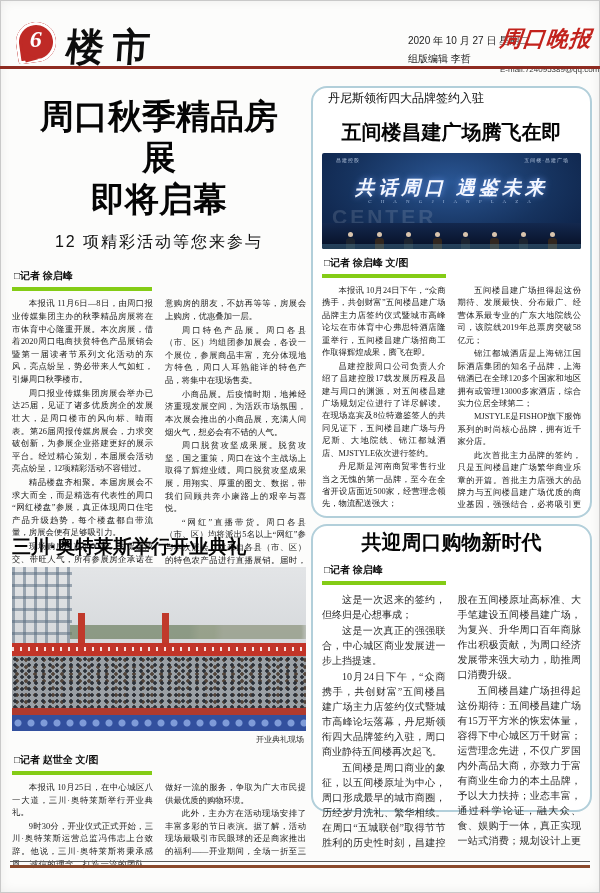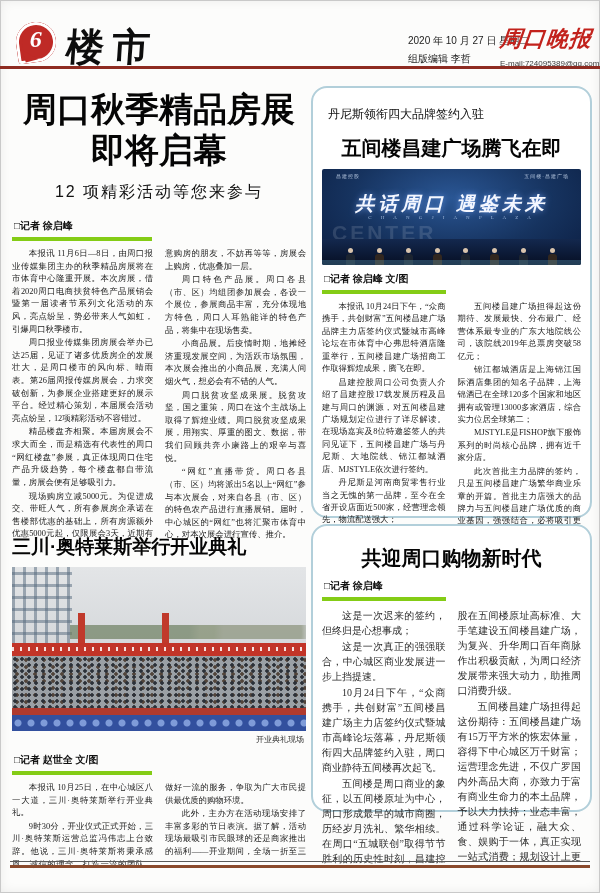--- a/index.html
+++ b/index.html
@@ -14,40 +14,40 @@
   .pin span{position:absolute;left:0;top:4px;width:100%;text-align:center;color:#fff;
        font:italic 900 24px "Liberation Serif", serif;transform:rotate(8deg);}
   .pin::after{content:"";position:absolute;left:-2px;bottom:-8px;width:0;height:0;
        border:9px solid transparent;border-top-color:#bf2a26;transform:rotate(38deg);}
   .section-title{position:absolute;left:66px;top:22px;font:900 38px "Liberation Sans", sans-serif;
        letter-spacing:8px;transform:skewX(-4deg);color:#0d0d0d;}
   .dateline{position:absolute;left:408px;top:32px;font:10px/1.8 "Liberation Sans", sans-serif;color:#222;}
   .masthead-wrap{position:absolute;left:500px;top:24px;width:92px;text-align:center;}
   .masthead{font:italic 900 22px "Liberation Serif", serif;color:#c2221c;letter-spacing:1px;
        transform:skewX(-6deg);white-space:nowrap;}
-  .email{font:8px "Liberation Sans", sans-serif;color:#3a3a3a;margin-top:5px;white-space:nowrap;text-decoration:underline;}
+  .email{font:8px "Liberation Sans", sans-serif;color:#3a3a3a;margin-top:11px;white-space:nowrap;}
   .header-rule{position:absolute;left:0;top:66px;width:600px;height:3px;background:#8e2b21;}
 
   
   .byline{font:bold 10px "Liberation Sans", sans-serif;color:#111;padding:0 0 4px 2px;
           border-bottom:4px solid #84cc16;width:47%;margin-bottom:7px;}
   .body2col{column-count:2;column-gap:12px;text-align:justify;overflow:hidden;
             font-size:8.4px;line-height:1.5;color:#222;}
   .body2col p{margin:0 0 1px;text-indent:2em;}
 
   
   .lead{position:absolute;left:12px;top:84px;width:294px;height:451px;}
-  .lead h1{margin:5px;text-align:center;font:900 34px/1.22 "Liberation Sans", sans-serif;color:#050505;}
+  .lead h1{margin:12px;text-align:center;font:900 34px/1.22 "Liberation Sans", sans-serif;color:#050505;}
   .lead .deck{text-align:center;font:16px "Liberation Sans", sans-serif;letter-spacing:2px;
        color:#111;margin:10px 0 16px;}
   .lead .body2col{height:296px;}
 
   
   .roundbox{position:absolute;left:311px;width:281px;border:2px solid #b2cfda;border-radius:16px;
-            background:#fff;box-sizing:border-box;padding:16px 9px;}
+            background:#fff;box-sizing:border-box;padding:0 9px;}
   .box-plaza{top:86px;height:432px;}
   .box-shop{top:524px;height:288px;}
   .kicker{font:12px "Liberation Sans", sans-serif;color:#111;margin:2px 0 3px 6px;}
   .box-headline{text-align:center;font:900 20px "Liberation Sans", sans-serif;color:#050505;margin:12px 0 7px;}
   .box-plaza .body2col{height:248px;font-size:8.3px;}
   .box-shop .body2col{height:258px;font-size:10px;color:#2a2a2a;}
 
   
   .forum-photo{position:relative;height:96px;border-radius:2px;overflow:hidden;
       background:radial-gradient(ellipse at 50% 30%, #2a5694 0%, #16335f 55%, #0b1d40 100%);}

